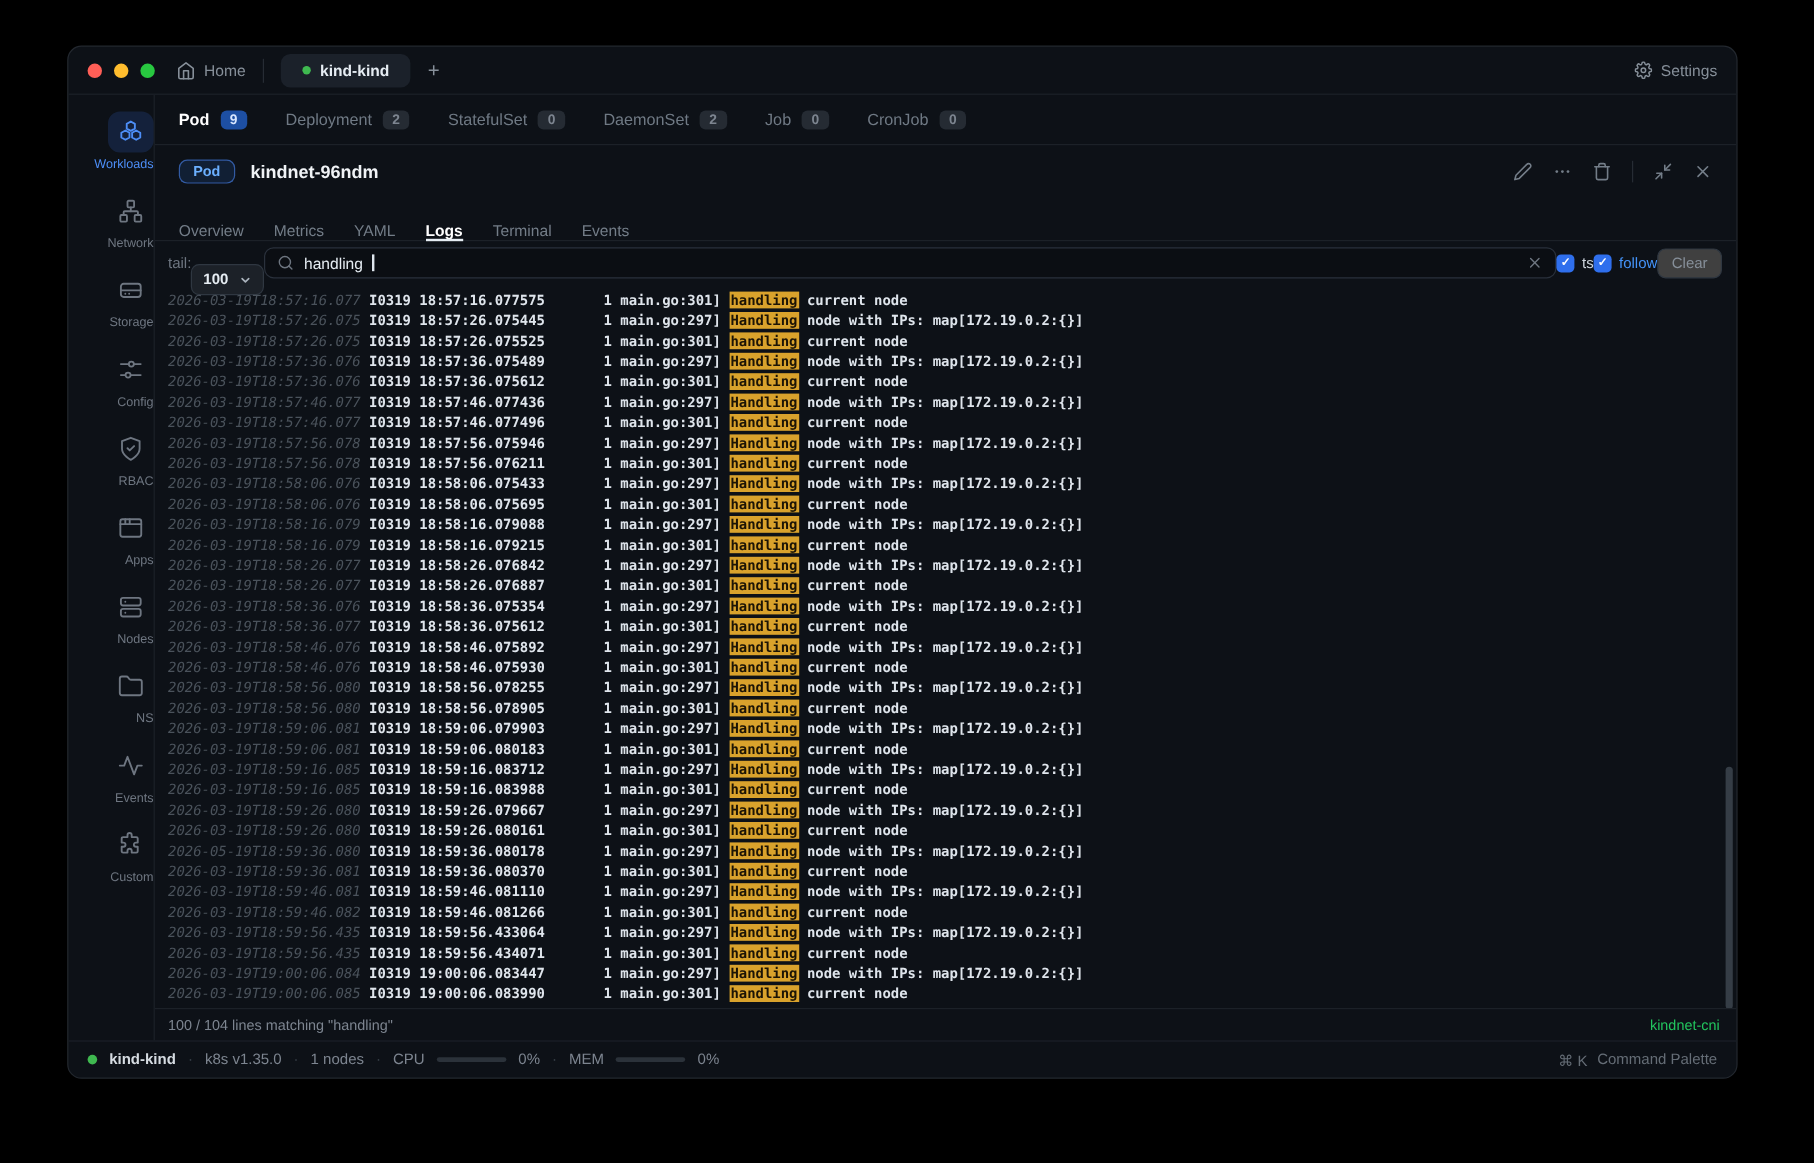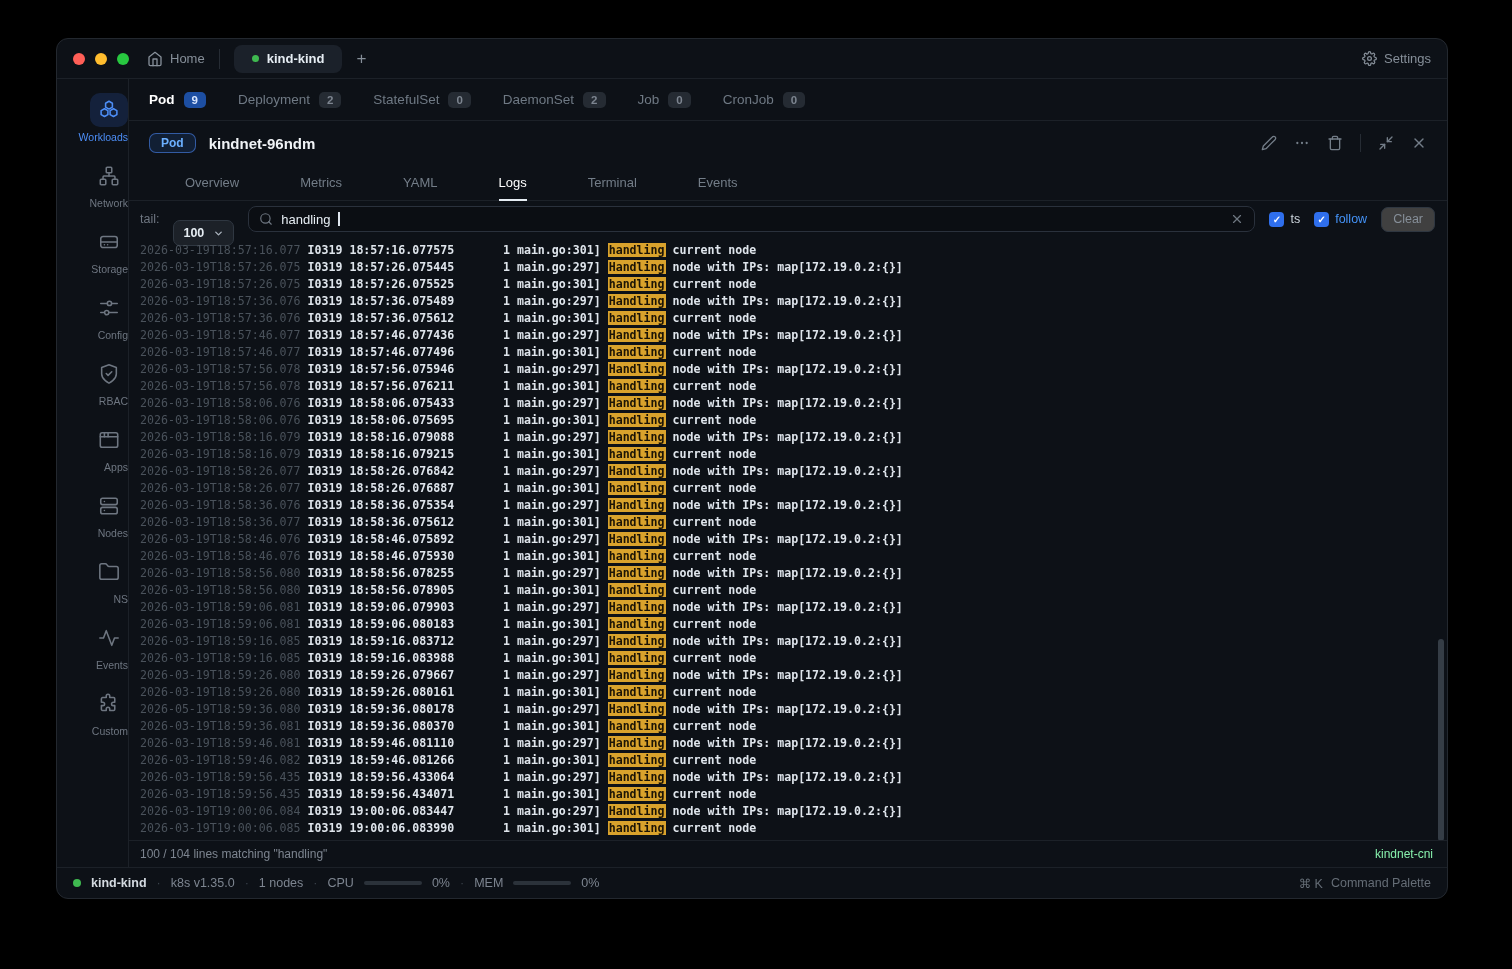--- a/index.html
+++ b/index.html
@@ -56,29 +56,29 @@
     background:rgba(31,80,160,.22); padding:2px 11px; border-radius:7px;
     font-size:12px; font-weight:700; }
   .detail-title { color:#f0f3f6; font-size:15px; font-weight:700; }
   .detail-actions { margin-left:auto; display:flex; align-items:center; gap:17px; color:#737d88; }
   .act-btn { background:none; border:none; color:#737d88; cursor:pointer; display:flex; }
   .act-sep { width:1px; height:18px; background:#262c34; }
 
   
   .detail-tabs { height:36px; flex-shrink:0; display:flex; gap:25px; padding:0 20px;
     border-bottom:1px solid #1c2128; }
-  .detail-tab { color:#737d88; font-size:13px; display:flex; align-items:center;
-    position:relative; cursor:pointer;margin-left:36px; }
-  .detail-tab.active { color:#ffffff; font-weight:400; }
+  .detail-tab { color:#737d88; font-size:13px; display:flex; align-items:flex-end;
+    position:relative; cursor:pointer; }
+  .detail-tab.active { color:#ffffff; font-weight:700; }
   .detail-tab.active::after { content:""; position:absolute; left:0; right:0;
     bottom:-1px; height:2px; background:#e6edf3; }
 
   
   .log-controls { height:36px; flex-shrink:0; display:flex; align-items:center;
-    gap:14px; padding:0 12px 0 11px; }
+    gap:0; padding:0 12px 0 11px; }
   .tail-label { color:#6e7681; font-size:12.5px; }
   .tail-select { background:#1c2128; border:1px solid #2f3741; border-radius:7px;
     height:26px; padding:0 9px; display:flex; align-items:center; gap:9px;
     color:#e6edf3; font-size:12.5px; font-weight:600; cursor:pointer;margin-top:28px; }
   .tail-select svg { color:#aab3bd; }
   .search-box { flex:1; height:26px; background:#0b0e13; border:1px solid #2a313c;
     border-radius:8px; display:flex; align-items:center; gap:8px; padding:0 10px;
     color:#e6edf3; font-size:13px; cursor:text; }
   .search-box .ic { color:#6e7681; }
   .caret { width:1.5px; height:14px; background:#dfe6ee; }
@@ -90,30 +90,30 @@
   .chk-label.follow { color:#4493f8; }
   .clear-btn { height:25px; padding:0 11px; background:#404040; border:1px solid #2f3741;
     border-radius:7px; color:#868f99; font-size:12.5px; cursor:pointer;
     font-family:"Liberation Sans", sans-serif; }
 
   
   .log-area { flex:1; min-height:0; overflow:hidden; position:relative;
     padding:5px 14px 0 11px; font-family:"DejaVu Sans Mono", monospace;
     font-size:11.6px; line-height:17px; }
   .log-line { white-space:pre; }
-  .log-ts { color:#4a525b; }
+  .log-ts { color:#4a525b;font-style:italic; }
   .log-body, .log-rest { color:#dfe5ec; font-weight:700; }
   .log-match { background:#d9a22c; color:#1c1405; font-weight:700; padding:0 1px; }
   .scroll-thumb { position:absolute; right:3px; top:402px; width:6px; height:202px;
     background:#353d46; border-radius:3px; }
 
   .log-footer { height:27px; flex-shrink:0; border-top:1px solid #1c2128;
     display:flex; align-items:center; padding:0 14px 0 11px;
     color:#7d8590; font-size:12px; }
-  .footer-right { margin-left:auto; color:#86efac; }
+  .footer-right { margin-left:auto; color:#22c55e; }
 
   
   .statusbar { height:31px; flex-shrink:0; border-top:1px solid #1c2128;
     display:flex; align-items:center; gap:10px; padding:0 16px;
     font-size:12.5px; color:#7d8590; }
   .status-dot { width:8px; height:8px; border-radius:50%; background:#3fb950; }
   .cluster-name { color:#d5dbe1; font-weight:700; }
   .sb-sep { color:#3a424b; }
   .meter { width:58px; height:4px; border-radius:2px; background:#2b323a; }
   .sb-right { margin-left:auto; display:flex; align-items:center; gap:8px; color:#656d76; }

